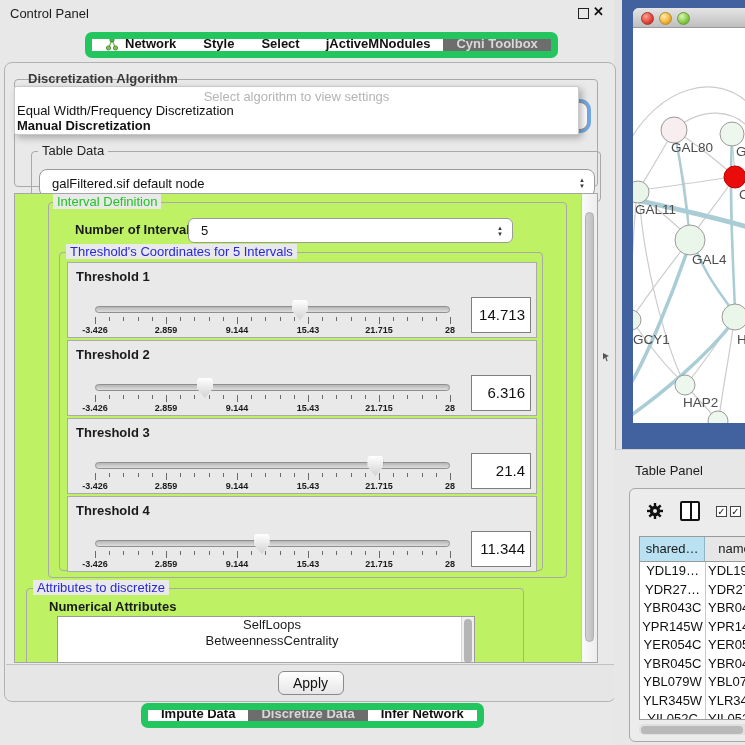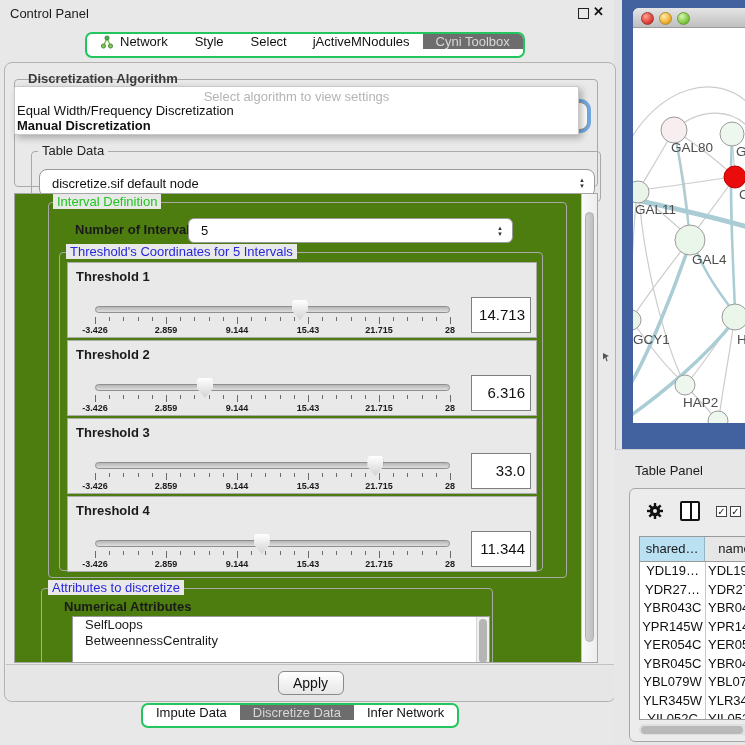--- a/index.html
+++ b/index.html
@@ -7,21 +7,21 @@
   body { font-family:"Liberation Sans", sans-serif; background:#e3e3e3; }
   #root { position:relative; width:745px; height:745px; overflow:hidden; background:#e3e3e3; }
 
   
   .control-panel { position:absolute; left:0; top:0; width:614px; height:745px; background:#e8e8e8; }
   .cp-titlebar { position:absolute; left:0; top:0; width:614px; height:28px; }
   .cp-title { position:absolute; left:10px; top:6px; font-size:13px; color:#1c1c1c; }
   .float-icon { position:absolute; left:578px; top:8px; width:11px; height:11px; border:1.5px solid #222; background:transparent; }
   .close-icon { position:absolute; left:593px; top:4px; font-size:13px; font-weight:bold; color:#111; }
 
-  .tabbar { position:absolute; display:flex; align-items:flex-start; background:#fff; border:2px solid #22c55e; border-radius:7px; overflow:hidden; font-size:13px; font-weight:normal; color:#111; }
+  .tabbar { position:absolute; display:flex; align-items:flex-end; background:#fff; border:7px solid #22c55e; border-radius:7px; overflow:hidden; font-size:13px; font-weight:bold; color:#111; }
   .tabbar .tab { display:flex; align-items:center; padding:0 13px; cursor:default; white-space:nowrap; }
   .tabbar .tab.selected { background:#6d6d6d; color:#d8d8d8; }
   .tabbar .sep { width:1px; background:#c4c4c4; margin:5px 0; }
   #top-tabbar { left:85px; top:32px; height:26px; }
   #bottom-tabbar { left:141px; top:703px; height:25px; }
   .tab-icon { margin-right:6px; display:inline-flex; }
 
   .outer-panel { position:absolute; left:4px; top:62px; width:612px; height:640px; background:#e9e9e9; border:1px solid #b2b2b2; border-radius:8px; }
 
   .group { position:absolute; border:1px solid #a9a9a9; border-radius:4px; }
@@ -40,40 +40,40 @@
   #tabledata-group { left:16px; top:71px; width:570px; height:51px; }
   #tabledata-combo { left:7px; top:17px; width:556px; height:28px; }
 
   
   .dropdown-overlay { position:absolute; left:13px; top:85px; width:565px; height:49px; background:#fff; border:1px solid #c9c9c9; border-radius:2px; box-shadow:3px 3px 7px rgba(0,0,0,.28); z-index:40; font-size:13px; }
   .dd-prompt { text-align:center; color:#b4b4b4; padding-top:2px; height:16px; }
   .dd-item { padding-left:2px; height:15px; line-height:15px; color:#111; white-space:nowrap; }
   .dd-item.bold { font-weight:bold; }
 
   
-  .scroll-panel { position:absolute; left:9px; top:130px; width:584px; height:470px; border:1px solid #a6a6a6; background:#4d7c0f; overflow:hidden; }
+  .scroll-panel { position:absolute; left:9px; top:130px; width:584px; height:470px; border:1px solid #a6a6a6; background:#bef264; overflow:hidden; }
   .v-scrollbar { position:absolute; right:0; top:0; bottom:0; width:16px; background:linear-gradient(to right,#fafafa,#ededed); border-left:1px solid #c6c6c6; }
   .v-thumb { position:absolute; left:3px; top:18px; width:9px; height:430px; background:linear-gradient(to right,#d2d2d2,#bfbfbf); border:1px solid #b0b0b0; border-radius:5px; }
 
   #interval-group { left:33px; top:8px; width:519px; height:376px; }
   #noi-label { position:absolute; left:26px; top:19px; font-size:13px; font-weight:bold; color:#1a1a1a; }
   #noi-combo { left:139px; top:15px; width:325px; height:25px; border-radius:6px; }
   #thresholds-group { left:10px; top:49px; width:484px; height:319px; }
 
   .threshold-row { position:absolute; left:7px; width:470px; height:76px; background:#e9e9e9; border:1px solid #ababab; }
   .threshold-title { position:absolute; left:8px; top:6px; font-size:13px; font-weight:bold; color:#1a1a1a; }
   .slider { position:absolute; left:27px; top:38px; width:355px; height:36px; }
   .slider-track { position:absolute; left:0; top:5px; width:355px; height:7px; border:1px solid #8f8f8f; border-radius:4px; background:linear-gradient(#b6b6b6,#dedede); }
   .slider-thumb { position:absolute; top:-1px; width:16px; height:20px; transform:translateX(-50%); background:linear-gradient(#ffffff,#d2d2d2); clip-path:polygon(10% 0,90% 0,100% 14%,100% 52%,50% 100%,0 52%,0 14%); filter:drop-shadow(0 1px 1px rgba(0,0,0,.45)); }
   .tick { position:absolute; top:16px; width:1px; height:4px; background:#6a6a6a; }
   .tick.major { height:7px; }
   .tick-label { position:absolute; top:24px; transform:translateX(-50%); font-size:9px; font-weight:bold; color:#1a1a1a; white-space:nowrap; }
   .value-box { position:absolute; right:5px; top:34px; width:60px; height:36px; background:#fff; border:1px solid #7f7f7f; font-size:15px; line-height:34px; text-align:right; padding-right:5px; color:#111; }
 
-  #attributes-group { left:26px; top:394px; width:452px; height:110px; }
+  #attributes-group { left:11px; top:394px; width:498px; height:110px;text-align:center; }
   #numattr-label { position:absolute; left:22px; top:10px; font-size:13px; font-weight:bold; color:#1a1a1a; }
   .listbox { position:absolute; left:30px; top:27px; width:418px; height:70px; background:#fff; border:1px solid #9a9a9a; overflow:hidden; }
   .list-item { font-size:13px; line-height:16px; padding-left:12px; color:#1a1a1a; white-space:nowrap; }
   .list-scrollbar { position:absolute; right:0; top:0; bottom:0; width:13px; background:#f0f0f0; border-left:1px solid #d5d5d5; }
   .list-thumb { position:absolute; left:2px; top:2px; width:8px; height:44px; background:#b5b5b5; border-radius:4px; }
 
   .apply-bar { position:absolute; left:1px; top:601px; width:609px; height:37px; background:#e6e6e6; border-top:1px solid #c2c2c2; border-radius:0 0 8px 8px; }
   .apply-btn { position:absolute; left:50%; top:6px; transform:translateX(-50%); min-width:66px; height:24px; background:linear-gradient(#ffffff,#e6e6e6); border:1px solid #8a8a8a; border-radius:6px; font-size:14px; color:#111; font-family:"Liberation Sans",sans-serif; padding:0 14px; }
 
   
@@ -157,21 +157,21 @@
         <div class="combo focus" id="algo-combo">
           <span class="combo-text"></span>
           <span class="spinner">
             <span>▲</span>
             <span>▼</span>
           </span>
         </div>
         <div class="group" id="tabledata-group">
           <span class="group-label" style="left:6px;">Table Data</span>
           <div class="combo" id="tabledata-combo">
-            <span class="combo-text">discretize.sif default node</span>
+            <span class="combo-text">galFiltered.sif default node</span>
             <span class="spinner">
               <span>▲</span>
               <span>▼</span>
             </span>
           </div>
         </div>
       </div>
 
       <div class="scroll-panel">
         <div class="group" id="interval-group">
@@ -299,21 +299,21 @@
                   <div class="tick" style="left:340.8px"></div>
                   <div class="tick major" style="left:355.0px"></div>
                   <div class="tick-label" style="left:0.0px">-3.426</div>
                   <div class="tick-label" style="left:71.0px">2.859</div>
                   <div class="tick-label" style="left:142.0px">9.144</div>
                   <div class="tick-label" style="left:213.0px">15.43</div>
                   <div class="tick-label" style="left:284.0px">21.715</div>
                   <div class="tick-label" style="left:355.0px">28</div>
                   <div class="slider-thumb" style="left:280.4px"></div>
                 </div>
-              <div class="value-box">33.0</div>
+              <div class="value-box">21.4</div>
             </div>
             <div class="threshold-row" style="top:243px;">
               <span class="threshold-title">Threshold 4</span>
               <div class="slider">
                   <div class="slider-track"></div>
                   <div class="tick major" style="left:0.0px"></div>
                   <div class="tick" style="left:14.2px"></div>
                   <div class="tick" style="left:28.4px"></div>
                   <div class="tick" style="left:42.6px"></div>
                   <div class="tick" style="left:56.8px"></div>

